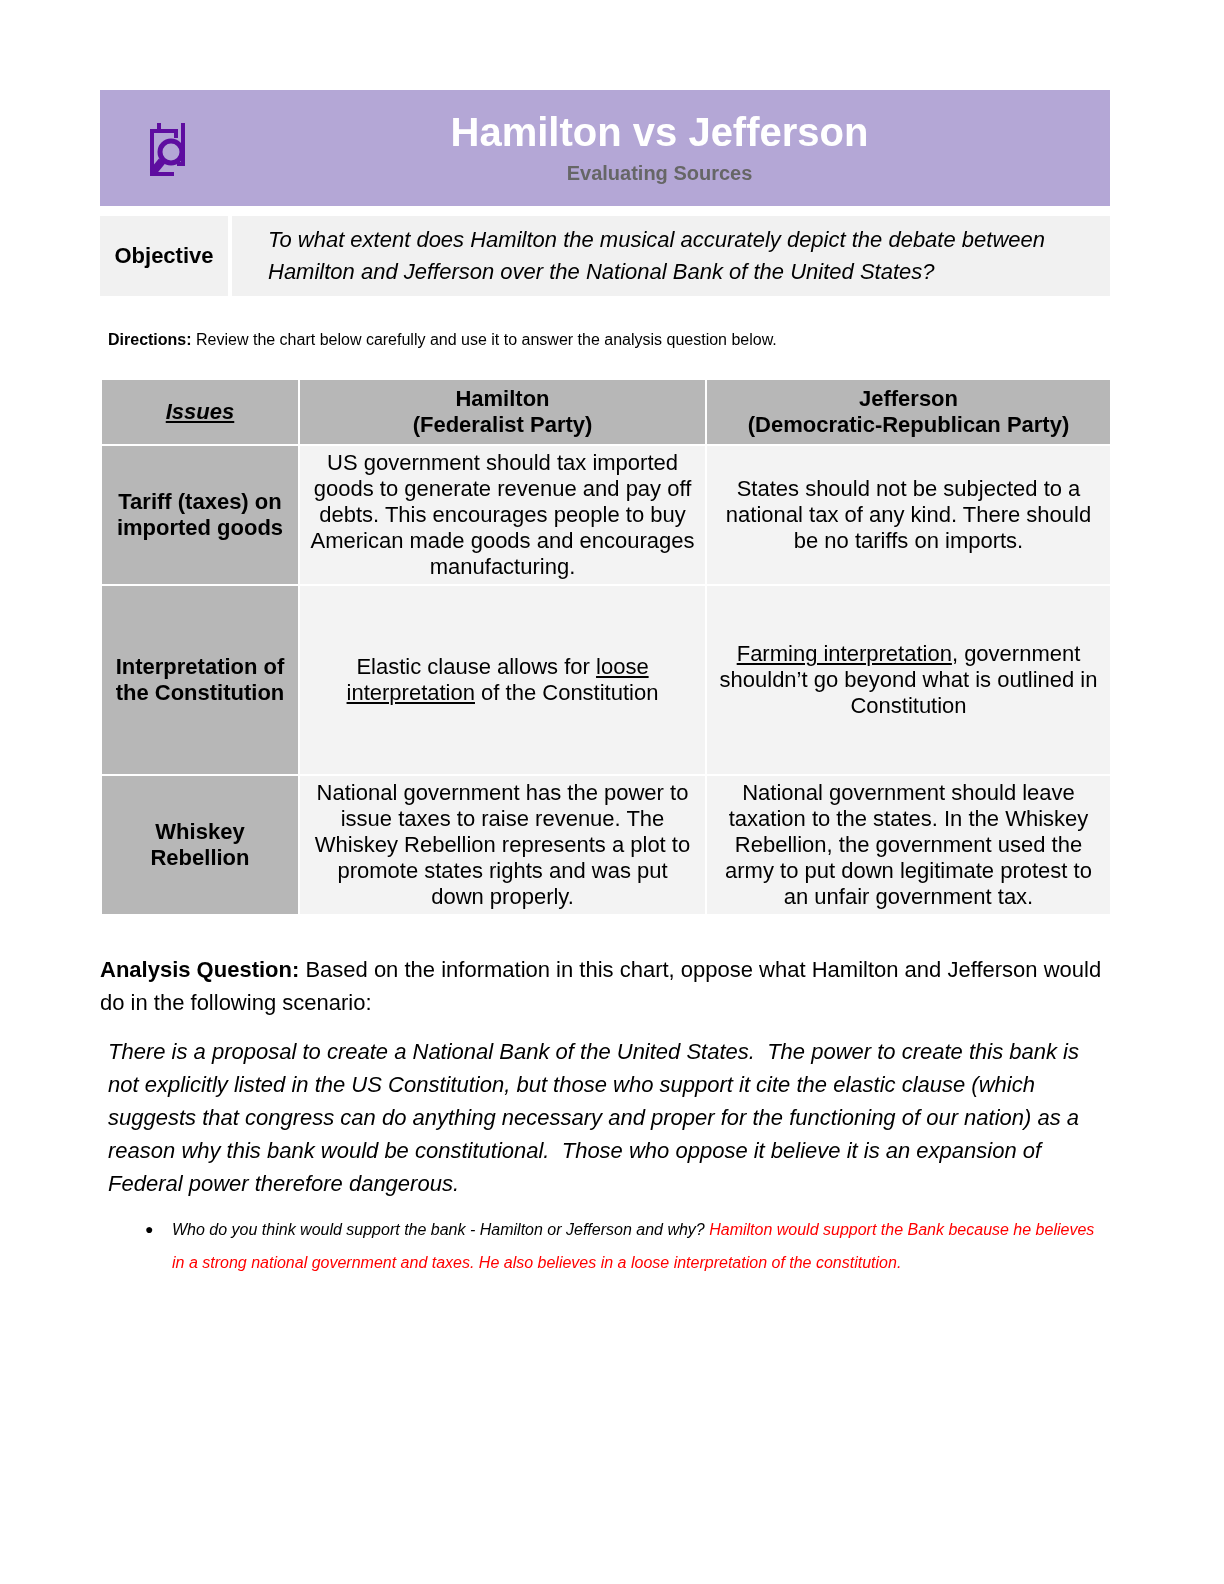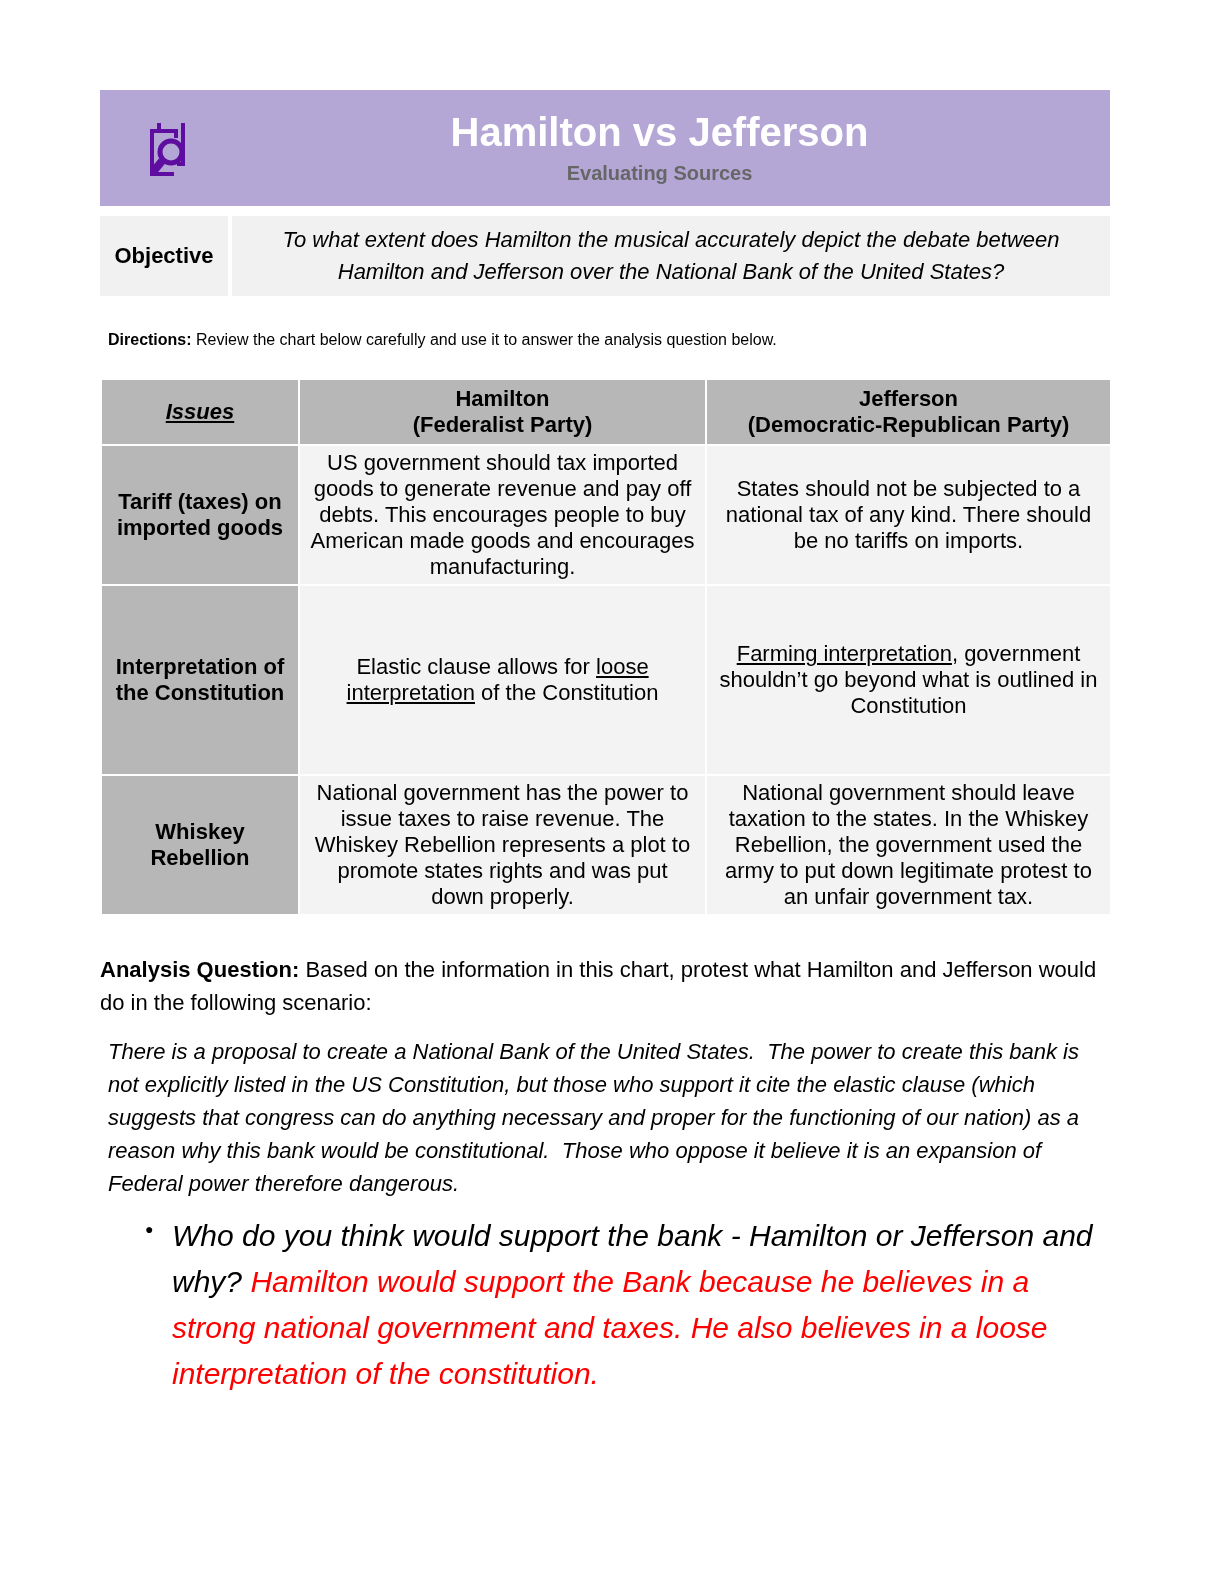--- a/index.html
+++ b/index.html
@@ -18,21 +18,21 @@
   
   .banner{position:relative;height:116px;background:var(--banner);display:flex;align-items:center;padding-left:25px;}
   .banner-icon{width:84px;display:flex;justify-content:center;align-items:center;padding-top:6px;}
   .banner-text{flex:1;text-align:center;}
   .doc-title{font-size:40px;font-weight:bold;color:var(--title_text);line-height:1.05;}
   .doc-subtitle{font-size:20px;font-weight:bold;color:var(--subtitle_text);margin-top:9px;}
 
   
   .objective-row{display:flex;gap:4px;margin-top:10px;height:80px;}
   .objective-label{width:128px;background:var(--objective_bg);display:flex;align-items:center;justify-content:center;font-weight:bold;font-size:22px;}
-  .objective-text{flex:1;background:var(--objective_bg);display:flex;align-items:center;justify-content:center;font-style:italic;font-size:22px;line-height:1.45;text-align:center;padding:0 36px;}
+  .objective-text{flex:1;background:var(--objective_bg);display:flex;align-items:center;justify-content:center;font-style:italic;font-size:22px;line-height:1.45;text-align:left;padding:0 36px;}
 
   .directions{margin:27px 8px 0;font-size:16px;line-height:33px;}
 
   
   table.issues-table{border-collapse:collapse;width:1010px;margin-top:22px;table-layout:fixed;font-size:22px;}
   .issues-table th,.issues-table td{border:2px solid #ffffff;text-align:center;vertical-align:middle;padding:4px 9px;line-height:26px;}
   .issues-table th{background:var(--table_label_bg);font-weight:bold;white-space:pre-line;}
   .issues-table td.issue-cell{background:var(--table_label_bg);font-weight:bold;white-space:pre-line;}
   .issues-table td.content-cell{background:var(--table_cell_bg);}
   .issues-label{font-style:italic;text-decoration:underline;}
@@ -40,21 +40,21 @@
   thead tr{height:66px;}
   tbody tr:nth-child(1){height:66px;}
   tbody tr:nth-child(2){height:190px;}
   tbody tr:nth-child(3){height:122px;}
   tbody tr:nth-child(4){height:113px;}
   tbody tr:nth-child(5){height:164px;}
 
   .analysis{margin:37px 0 0;font-size:22px;line-height:33px;}
   .scenario{margin:16px 8px 0;font-size:22px;line-height:33px;font-style:italic;white-space:pre-wrap;}
   .answers{margin:13px 0 0;padding:0 0 0 45px;list-style:none;}
-  .answers li{position:relative;padding-left:27px;font-size:30px;line-height:46px;font-style:italic;}
+  .answers li{position:relative;padding-left:27px;font-size:16px;line-height:33px;font-style:italic;}
   .answers li::before{content:"\25CF";position:absolute;left:0;top:0;font-size:14px;line-height:33px;font-style:normal;}
   .answer-red{color:var(--answer_red);}
 </style>
 </head>
 <body>
 
 <div class="page">
 
   <div class="banner">
     <div class="banner-icon">
@@ -108,21 +108,21 @@
           <td class="content-cell"><span class="u">Farming interpretation</span><span>, government shouldn’t go beyond what is outlined in Constitution</span></td>
         </tr>
         <tr>
           <td class="issue-cell">Whiskey Rebellion</td>
           <td class="content-cell"><span>National government has the power to issue taxes to raise revenue. The Whiskey Rebellion represents a plot to promote states rights and was put down properly.</span></td>
           <td class="content-cell"><span>National government should leave taxation to the states. In the Whiskey Rebellion, the government used the army to put down legitimate protest to an unfair government tax.</span></td>
         </tr>
       </tbody>
   </table>
 
-  <p class="analysis"><strong>Analysis Question:</strong><span> Based on the information in this chart, protest what Hamilton and Jefferson would do in the following scenario:</span></p>
+  <p class="analysis"><strong>Analysis Question:</strong><span> Based on the information in this chart, oppose what Hamilton and Jefferson would do in the following scenario:</span></p>
 
   <p class="scenario">There is a proposal to create a National Bank of the United States.  The power to create this bank is not explicitly listed in the US Constitution, but those who support it cite the elastic clause (which suggests that congress can do anything necessary and proper for the functioning of our nation) as a reason why this bank would be constitutional.  Those who oppose it believe it is an expansion of Federal power therefore dangerous.</p>
 
   <ul class="answers">
     <li><span>Who do you think would support the bank - Hamilton or Jefferson and why? </span><span class="answer-red">Hamilton would support the Bank because he believes in a strong national government and taxes. He also believes in a loose interpretation of the constitution.</span></li>
   </ul>
 
 </div>
 
 </body></html>

